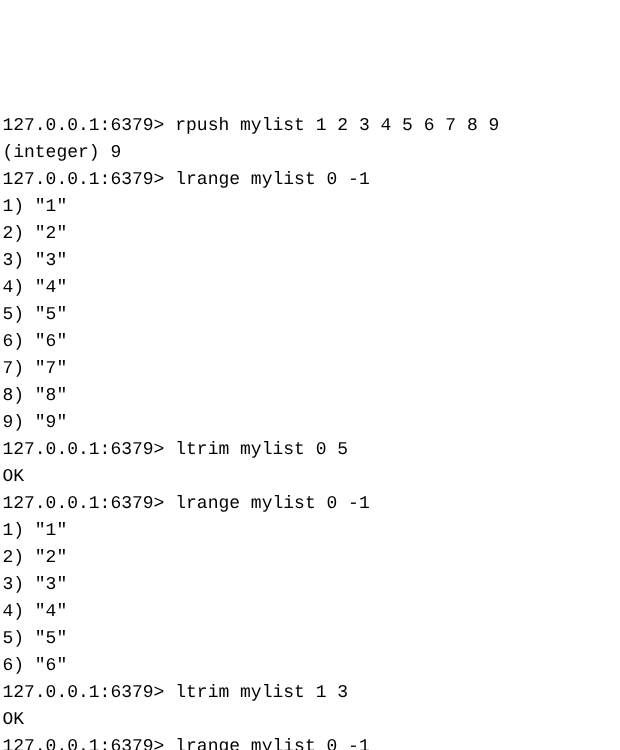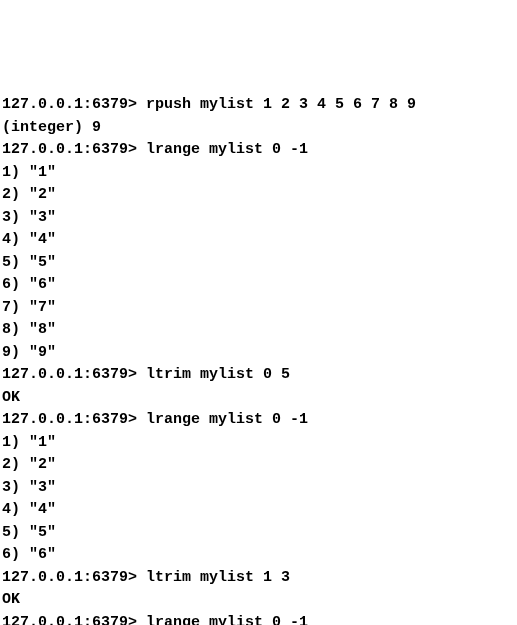--- a/index.html
+++ b/index.html
@@ -9,21 +9,20 @@
       font-size: 15px;
       line-height: 1.5;
       background: #ffffff;
       color: #000000;
       white-space: pre;
       width: 517px;
       box-sizing: border-box;
     }
     .line {
       display: block;
-      font-weight: bold;
     }
   </style>
 </head>
 <body>
 
 
 
 <div id="terminal"><span class="line"><span>127.0.0.1:6379&gt;</span> <span>rpush mylist 1 2 3 4 5 6 7 8 9</span></span><span class="line">(integer) 9</span><span class="line"><span>127.0.0.1:6379&gt;</span> <span>lrange mylist 0 -1</span></span><span class="line">1) "1"</span><span class="line">2) "2"</span><span class="line">3) "3"</span><span class="line">4) "4"</span><span class="line">5) "5"</span><span class="line">6) "6"</span><span class="line">7) "7"</span><span class="line">8) "8"</span><span class="line">9) "9"</span><span class="line"><span>127.0.0.1:6379&gt;</span> <span>ltrim mylist 0 5</span></span><span class="line">OK</span><span class="line"><span>127.0.0.1:6379&gt;</span> <span>lrange mylist 0 -1</span></span><span class="line">1) "1"</span><span class="line">2) "2"</span><span class="line">3) "3"</span><span class="line">4) "4"</span><span class="line">5) "5"</span><span class="line">6) "6"</span><span class="line"><span>127.0.0.1:6379&gt;</span> <span>ltrim mylist 1 3</span></span><span class="line">OK</span><span class="line"><span>127.0.0.1:6379&gt;</span> <span>lrange mylist 0 -1</span></span></div>
 
 

